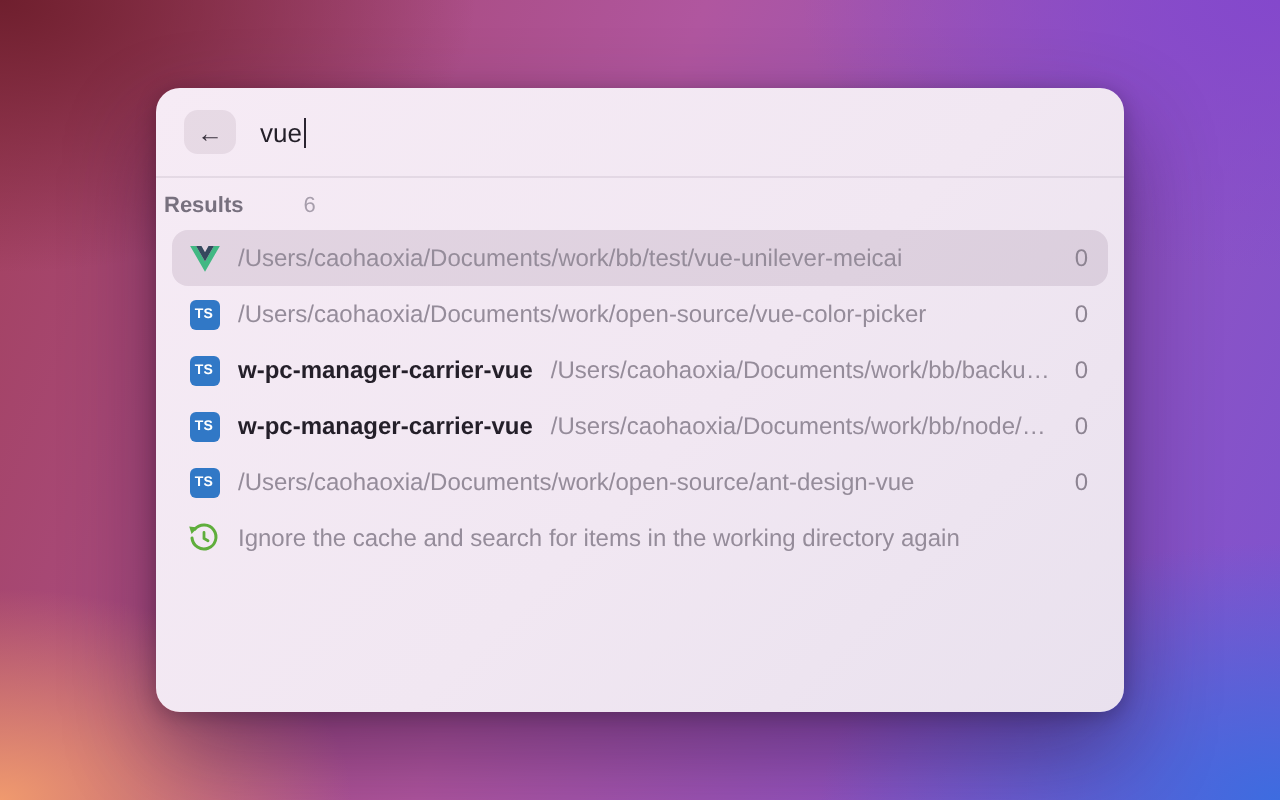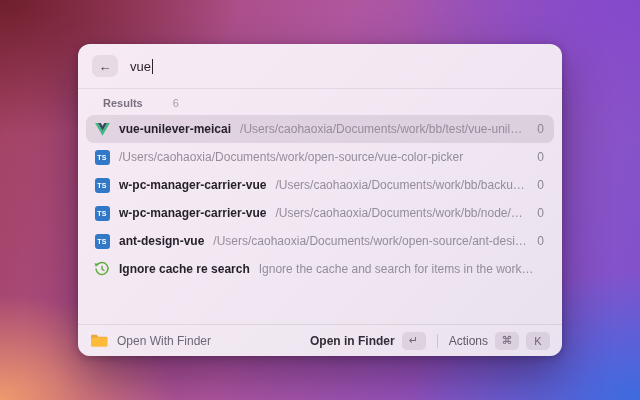--- a/index.html
+++ b/index.html
@@ -23,21 +23,21 @@
   .searchbar{height:44px;display:flex;align-items:center;padding:0 14px;gap:12px;}
   .back-btn{
     width:26px;height:22px;border-radius:7px;background:rgba(63,23,57,.08);
     display:flex;align-items:center;justify-content:center;
     color:#38313d;font-size:13px;cursor:default;flex:0 0 auto;
   }
   .search-text{font-size:13px;color:#241f29;}
   .caret{display:inline-block;width:1.5px;height:15px;background:#2b2430;vertical-align:-3px;margin-left:1px;animation:blink 1.1s steps(1) infinite;}
   @keyframes blink{50%{opacity:0;}}
   .divider{height:1px;background:rgba(40,20,45,.08);}
-  .results-header{display:flex;align-items:center;padding:8px 25px 4px;gap:30px;}
+  .results-header{display:flex;align-items:center;padding:8px 4px 4px;gap:30px;}
   .results-label{font-size:11px;font-weight:600;color:#77707e;}
   .results-count{font-size:11px;color:#a79eac;}
   .results-list{padding:2px 8px 0;}
   .row{
     height:28px;border-radius:8px;display:flex;align-items:center;
     padding:0 8px;gap:9px;cursor:default;
   }
   .row.selected{background:rgba(63,23,57,.10);}
   .row-icon{width:16px;height:16px;flex:0 0 auto;display:flex;align-items:center;justify-content:center;}
   .ts-badge{
@@ -84,21 +84,20 @@
   </div>
   <div class="results-list">
       <div class="row selected">
     <span class="row-icon">
       <svg class="icon-variant" width="15" height="13" viewBox="0 0 16 14" style="display: flex;">
         <path fill="#41B883" d="M0 0h3.2L8 8.3 12.8 0H16L8 13.8z"></path>
         <path fill="#35495E" d="M3.2 0h2.9L8 3.3 9.9 0h2.9L8 8.3z"></path>
       </svg>
 
     </span>
-    <span class="row-title">vue-unilever-meicai</span>
     <span class="row-subtitle">/Users/caohaoxia/Documents/work/bb/test/vue-unilever-meicai</span>
     <span class="row-accessory">0</span>
   </div>
       <div class="row">
     <span class="row-icon">
 
       <span class="icon-variant ts-badge" style="display: flex;">TS</span>
 
     </span>
     <span class="row-subtitle">/Users/caohaoxia/Documents/work/open-source/vue-color-picker</span>
@@ -123,49 +122,30 @@
     <span class="row-title">w-pc-manager-carrier-vue</span>
     <span class="row-subtitle">/Users/caohaoxia/Documents/work/bb/node/w-pc-manager-carrier-vue</span>
     <span class="row-accessory">0</span>
   </div>
       <div class="row">
     <span class="row-icon">
 
       <span class="icon-variant ts-badge" style="display: flex;">TS</span>
 
     </span>
-    <span class="row-title">ant-design-vue</span>
     <span class="row-subtitle">/Users/caohaoxia/Documents/work/open-source/ant-design-vue</span>
     <span class="row-accessory">0</span>
   </div>
       <div class="row">
     <span class="row-icon">
 
       <svg class="icon-variant" width="16" height="16" viewBox="0 0 16 16" style="display: flex;">
         <path d="M3.4 3.6 A6 6 0 1 1 2 8" fill="none" stroke="#5fae3c" stroke-width="1.5" stroke-linecap="round"></path>
         <path fill="#5fae3c" d="M0.6 2.2 L4.8 2.8 L1.8 6.0 Z"></path>
         <path d="M8 5.2 V8.2 L10 9.4" fill="none" stroke="#5fae3c" stroke-width="1.4" stroke-linecap="round"></path>
       </svg>
     </span>
-    <span class="row-title">Ignore cache re search</span>
     <span class="row-subtitle">Ignore the cache and search for items in the working directory again</span>
     <span class="row-accessory"></span>
   </div>
     </div>
 
-  <div class="footer">
-    <div class="footer-left">
-      <svg width="18" height="14" viewBox="0 0 18 14">
-        <path fill="#E9A83A" d="M1 2.2c0-.8.7-1.4 1.5-1.4h4.1l1.5 1.9H16c.8 0 1.5.6 1.5 1.4v.6H1z"></path>
-        <rect x="1" y="3.4" width="16.5" height="9.4" rx="1.6" fill="#FDBA3B"></rect>
-      </svg>
-      <span class="footer-left-label">Open With Finder</span>
-    </div>
-    <div class="footer-right">
-      <span class="primary-action">Open in Finder</span>
-      <span class="key-badge">↵</span>
-      <span class="footer-divider"></span>
-      <span class="actions-label">Actions</span>
-      <span class="key-badge">⌘</span>
-      <span class="key-badge">K</span>
-    </div>
-  </div>
 </div>
 
 </body></html>

